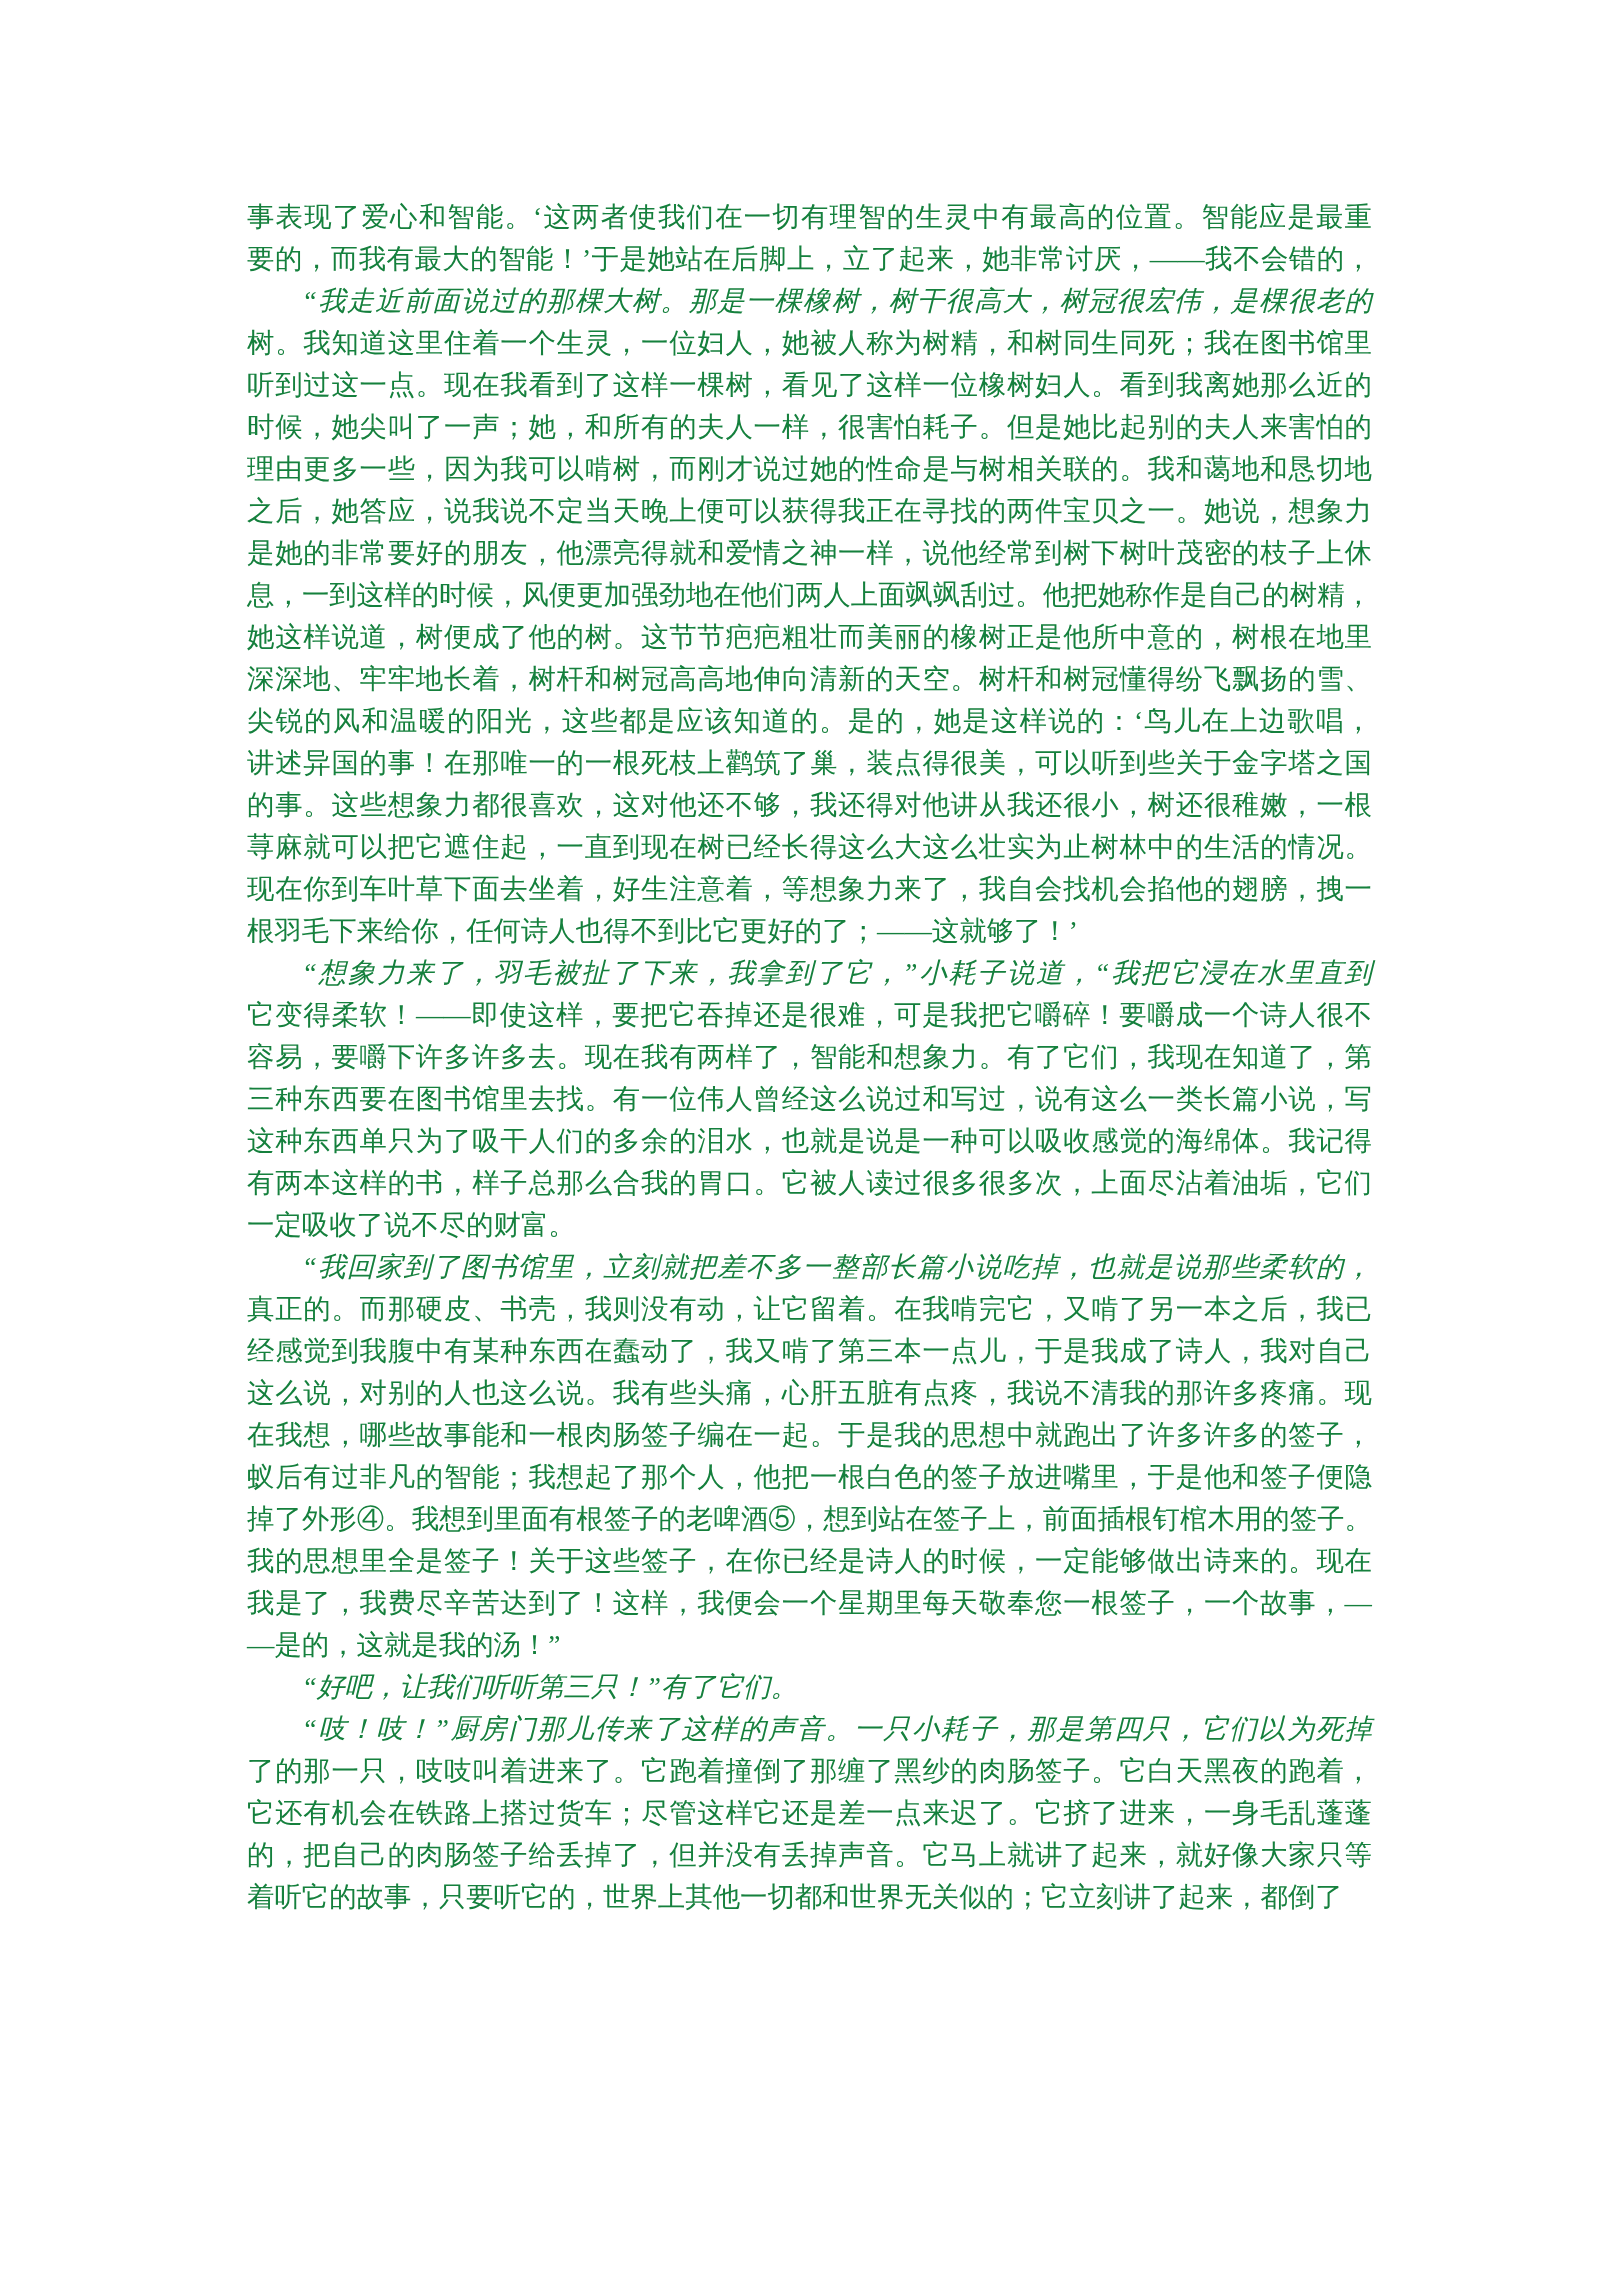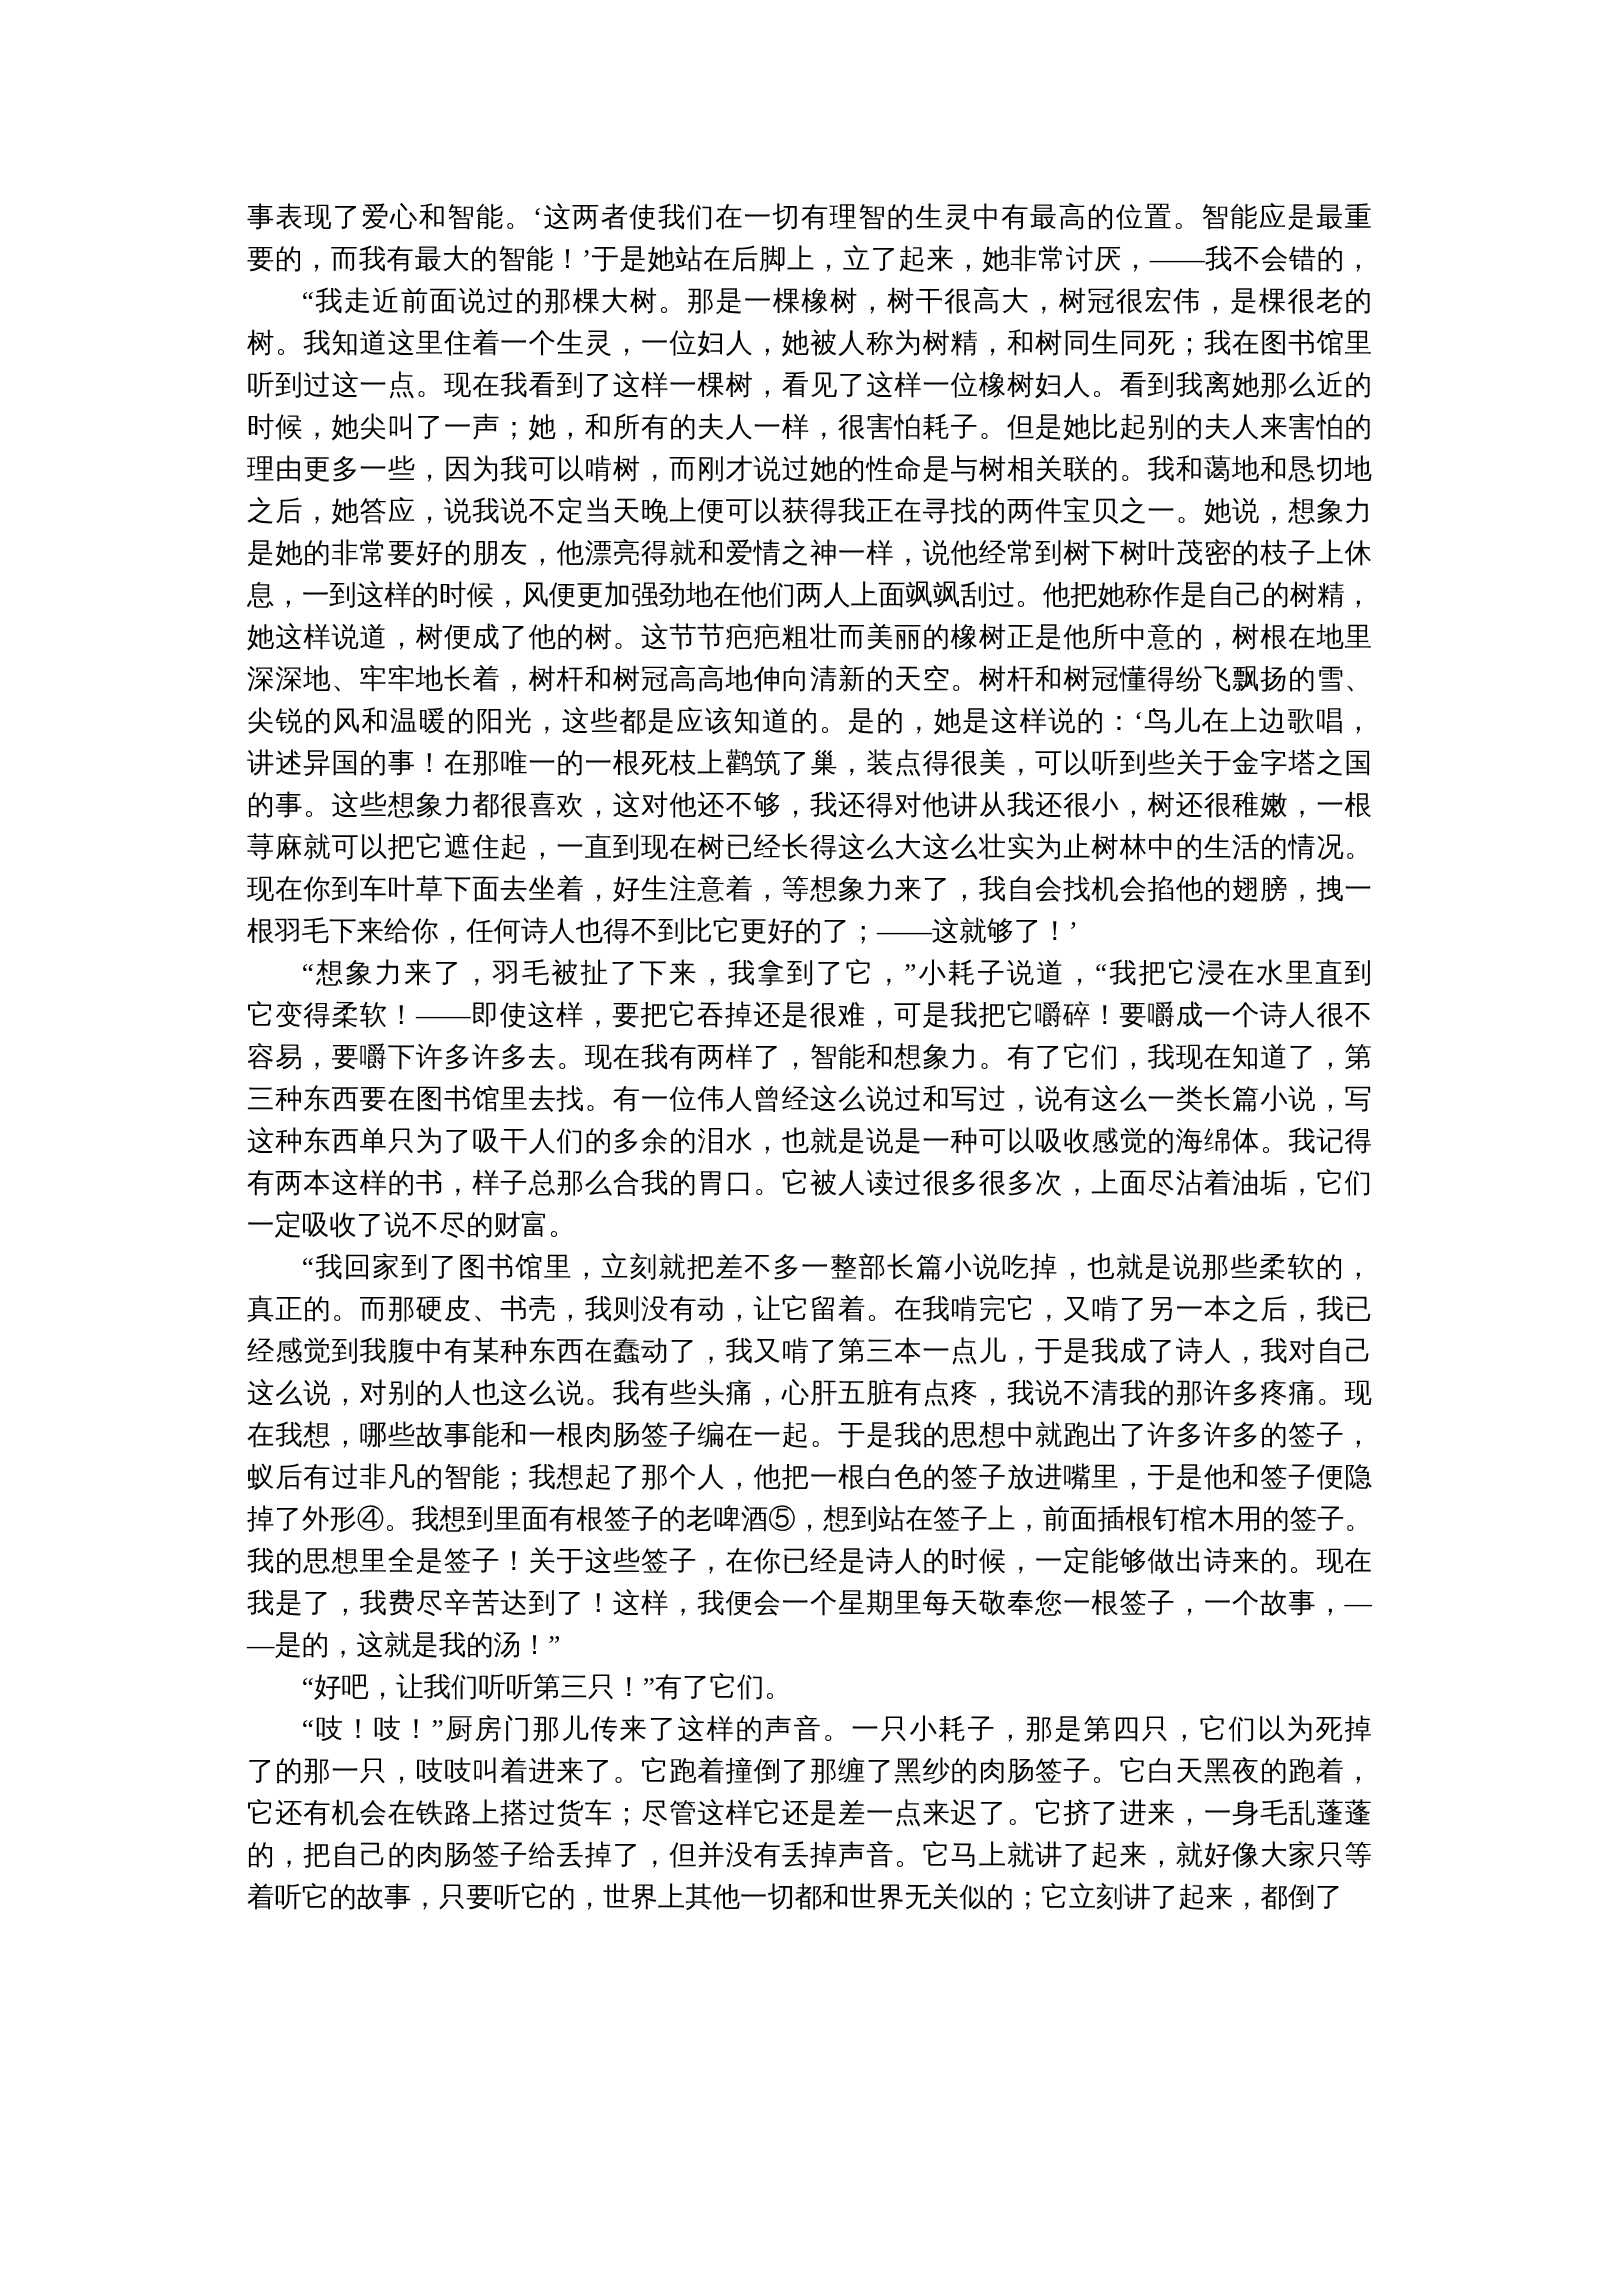--- a/index.html
+++ b/index.html
@@ -16,36 +16,37 @@
     overflow: hidden;
   }
   .text-block {
     position: absolute;
     left: 247px;
     top: 196px;
     width: 1125px;
     font-family: "Liberation Serif", "DejaVu Serif", serif;
     font-size: 27.4px;
     line-height: 42px;
-    color: #000000;
+    color: #15803d;
     letter-spacing: 0;
   }
   .paragraph {
     margin: 0;
     padding: 0;
   }
   .text-line {
     height: 42px;
     white-space: nowrap;
     text-align: justify;
     text-align-last: justify;
     text-justify: inter-character;
   }
   .text-line.indent {
     text-indent: 2em;
+    font-style: italic;
   }
   .text-line.para-end {
     text-align-last: left;
   }
 </style>
 </head>
 <body>
 
 <div class="page">
   <div class="text-block">

